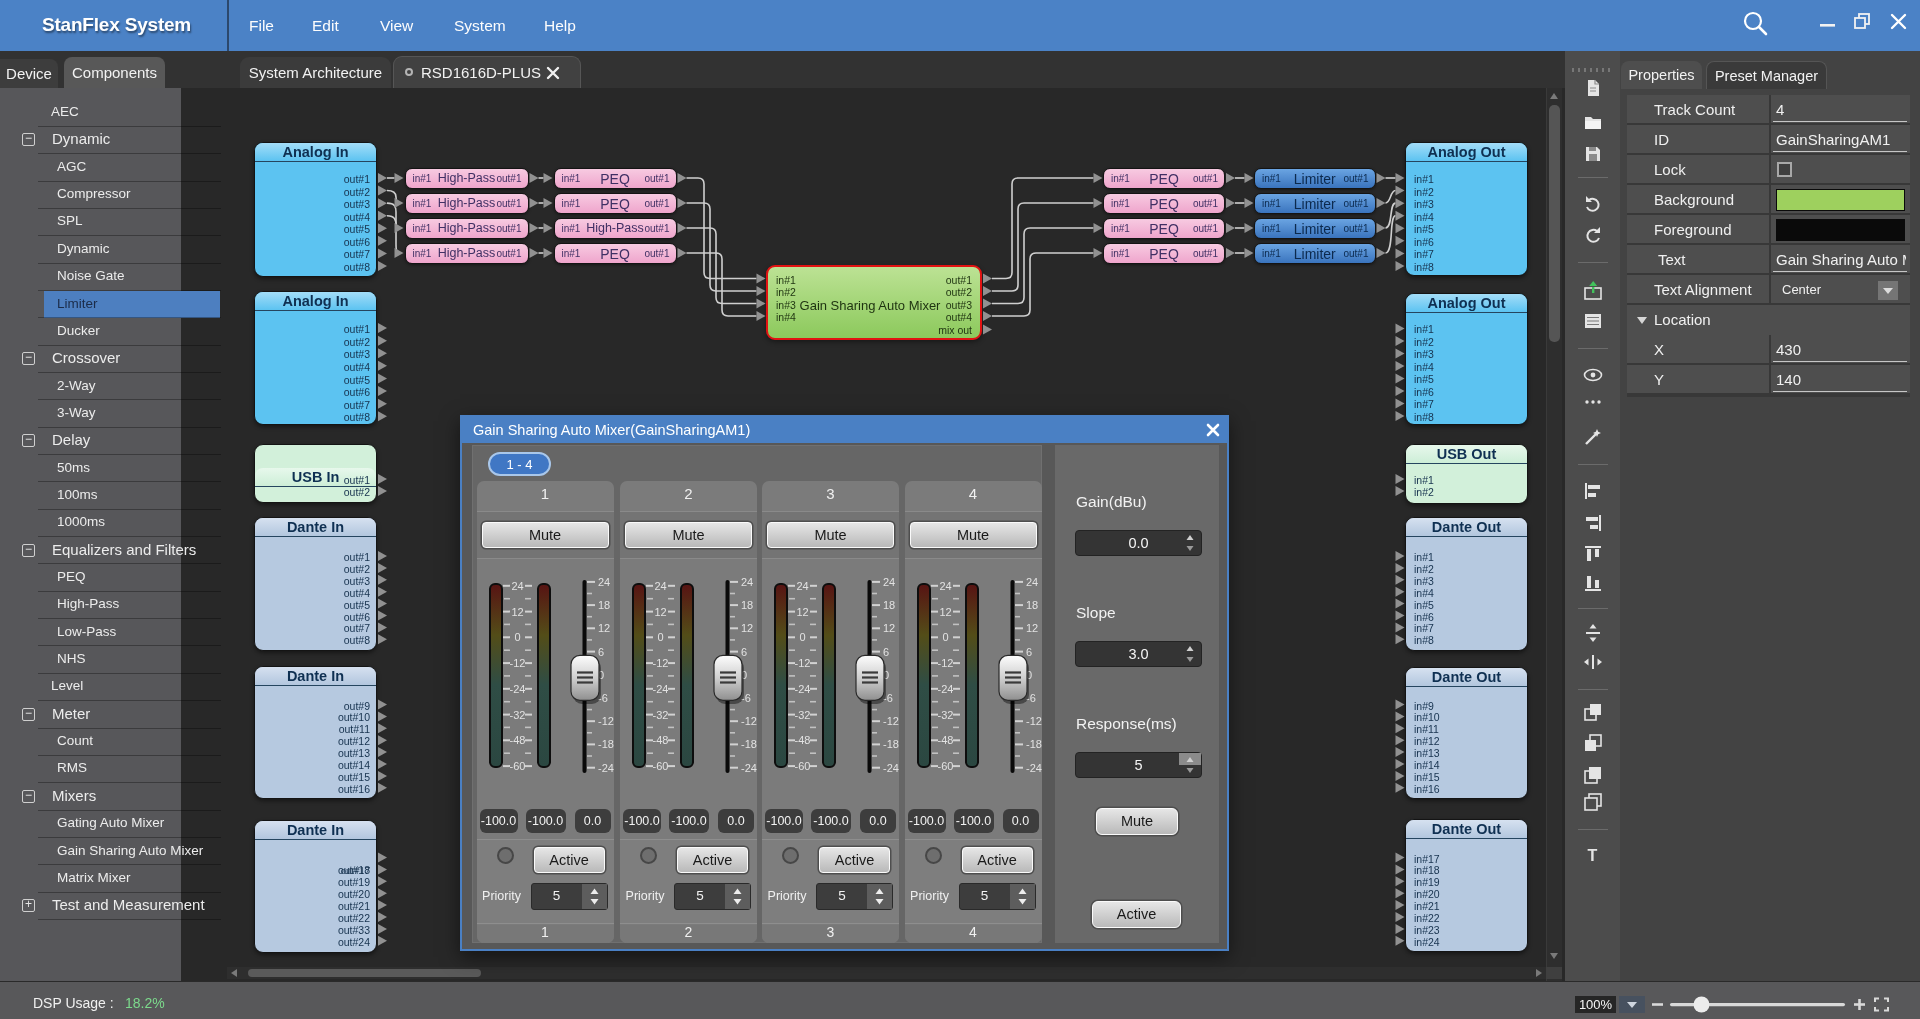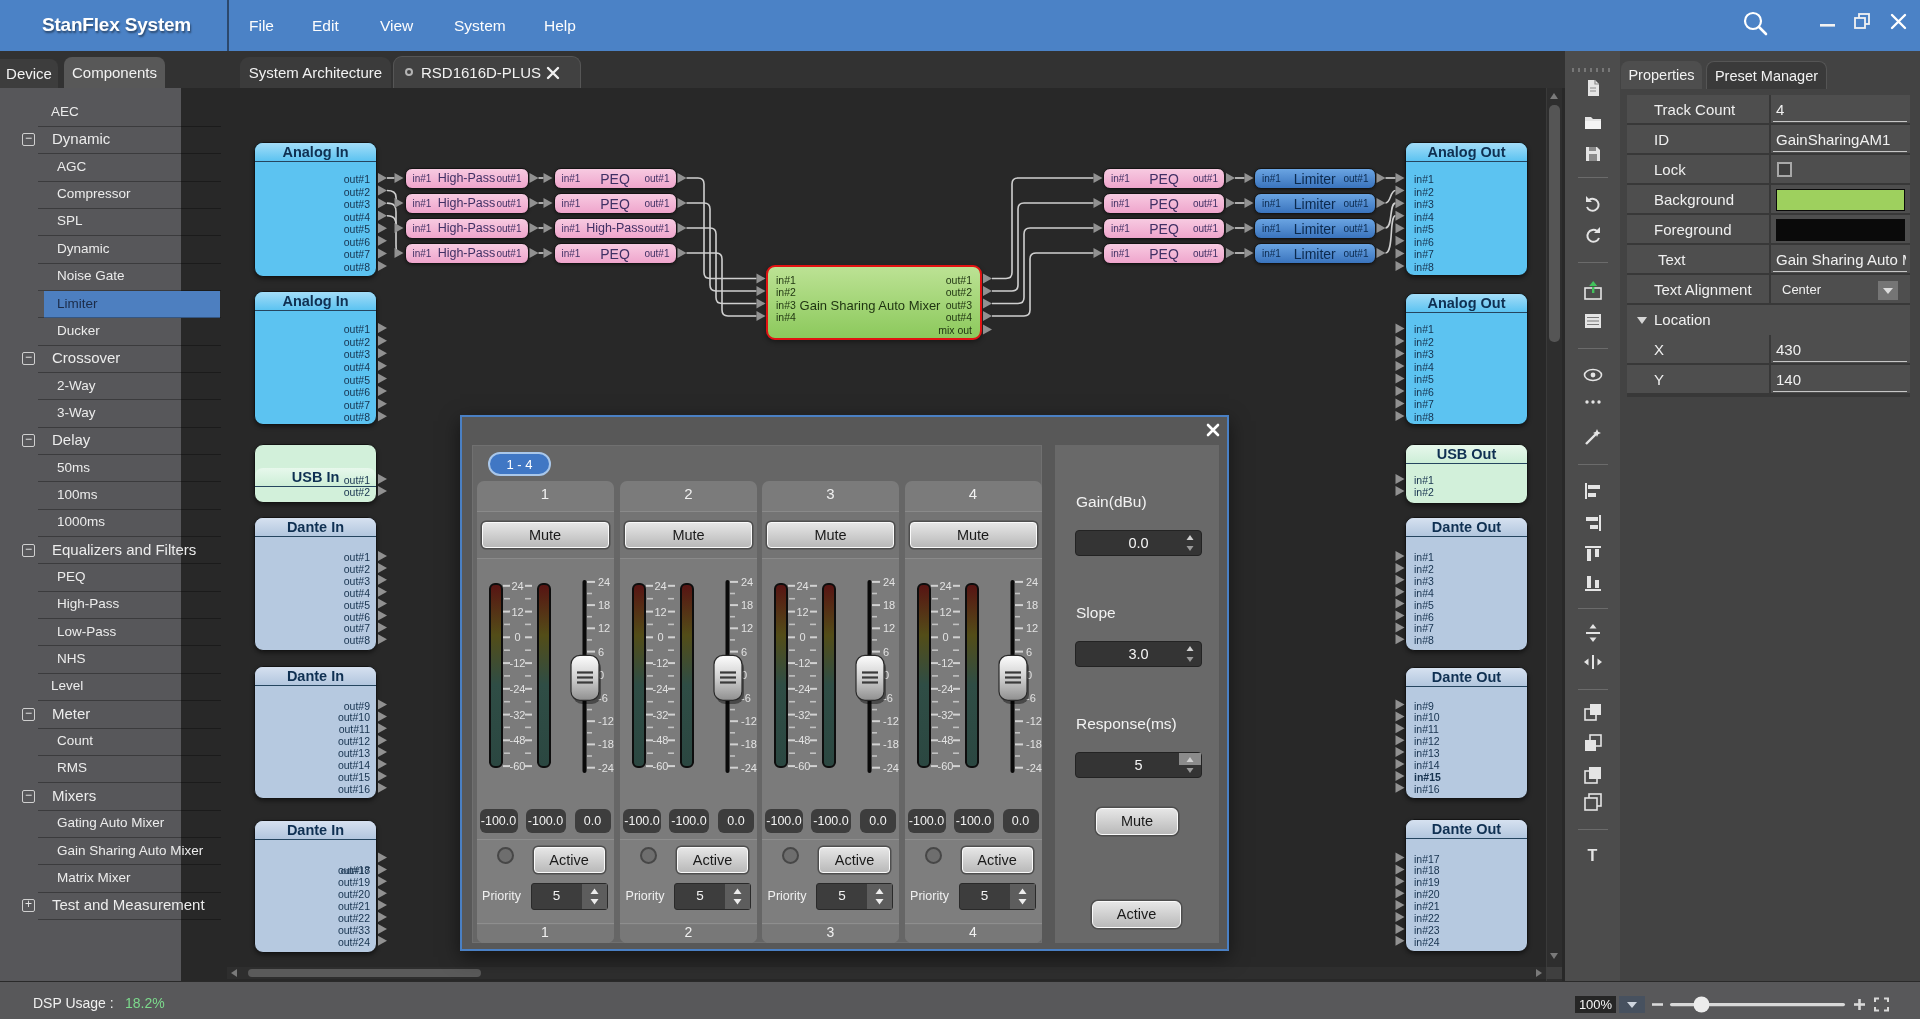--- a/index.html
+++ b/index.html
@@ -292,21 +292,21 @@
       <div class="port" style="left:8px;top:116.3px;">in#8</div>
     </div>
 <div class="blk" style="left:1178px;top:579px;width:123px;height:132px;background:#b6c9e0;">
       <div class="hd" style="background:linear-gradient(#d6e1f0,#b2c6de);color:#0f3052;">Dante Out</div>
       <div class="port" style="left:8px;top:31.5px;">in#9</div>
       <div class="port" style="left:8px;top:43.4px;">in#10</div>
       <div class="port" style="left:8px;top:55.3px;">in#11</div>
       <div class="port" style="left:8px;top:67.2px;">in#12</div>
       <div class="port" style="left:8px;top:79.1px;">in#13</div>
       <div class="port" style="left:8px;top:91.0px;">in#14</div>
-      <div class="port" style="left:8px;top:102.9px;font-weight:bold;">in#15</div>
+      <div class="port" style="left:8px;top:102.9px;">in#15</div>
       <div class="port" style="left:8px;top:114.8px;">in#16</div>
     </div>
 <div class="blk" style="left:1178px;top:731px;width:123px;height:133px;background:#b6c9e0;">
       <div class="hd" style="background:linear-gradient(#d6e1f0,#b2c6de);color:#0f3052;">Dante Out</div>
       <div class="port" style="left:8px;top:32.5px;">in#17</div>
       <div class="port" style="left:8px;top:44.4px;">in#18</div>
       <div class="port" style="left:8px;top:56.3px;">in#19</div>
       <div class="port" style="left:8px;top:68.2px;">in#20</div>
       <div class="port" style="left:8px;top:80.1px;">in#21</div>
       <div class="port" style="left:8px;top:92.0px;">in#22</div>
@@ -568,20 +568,21 @@
 <div class="abs" style="left:21px;top:881px;width:233px;height:8px;background:#5a5a5a;border-radius:4px;"></div>
 <svg class="abs" style="left:1px;top:879px;" width="12" height="12">
       <polygon points="3,6 9,2 9,10" fill="#7a7a7a"></polygon>
     </svg>
 <svg class="abs" style="left:1306px;top:879px;" width="12" height="12">
       <polygon points="9,6 3,2 3,10" fill="#7a7a7a"></polygon>
     </svg>
 <div class="abs" style="left:1319px;top:879px;width:16px;height:12px;background:#3f3f3f;"></div>
 </div>
 <div class="abs" style="left:460px;top:415px;width:769px;height:535.5px;background:#585858;border:2px solid #4a80c4;box-shadow:0 6px 18px rgba(0,0,0,0.5);">
+<div class="abs" style="left:0;top:0;width:765px;height:26px;background:#4a80c4;color:#fff;font-size:14.5px;line-height:26px;padding-left:11px;">Gain Sharing Auto Mixer(GainSharingAM1)</div>
 <svg class="abs" style="left:744px;top:6px;" width="15" height="15">
       <path d="M2,2 L12,12 M12,2 L2,12" stroke="#fff" stroke-width="2.6" stroke-linecap="round"></path>
     </svg>
 <div class="abs" style="left:10px;top:28px;width:570px;height:498px;background:#666;border:1px solid #707070;"></div>
 <div class="abs" style="left:593px;top:28px;width:164px;height:498px;background:#696969;"></div>
 <div class="abs" style="left:26px;top:35px;width:63px;height:24px;background:#4077c4;border:2px solid #a9c7ea;border-radius:14px;color:#fff;font-size:13px;text-align:center;line-height:21px;">1 - 4</div>
 <div class="abs" style="left:14.5px;top:64px;width:137px;height:462px;background:#7b7b7b;border-radius:7px;">
 <div class="ct" style="left:0;width:137px;top:4px;font-size:15px;">1</div>
 <div class="abs" style="left:0;top:30px;width:137px;height:48px;background:#747474;border-top:1px solid #8a8a8a;border-bottom:1px solid #8a8a8a;"></div>
 <div class="btn" style="left:5px;top:41px;width:127px;height:26px;line-height:24px;">Mute</div>

